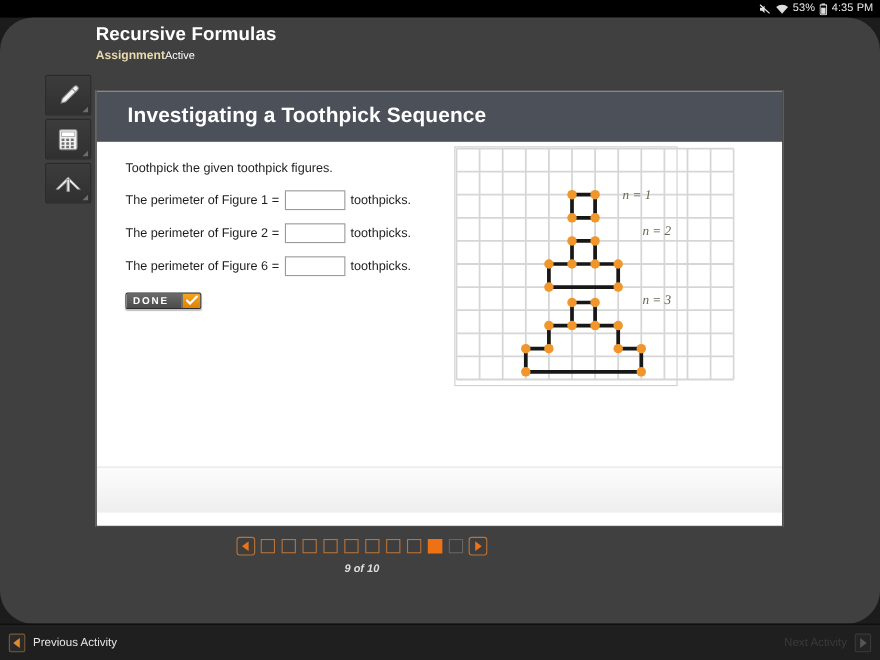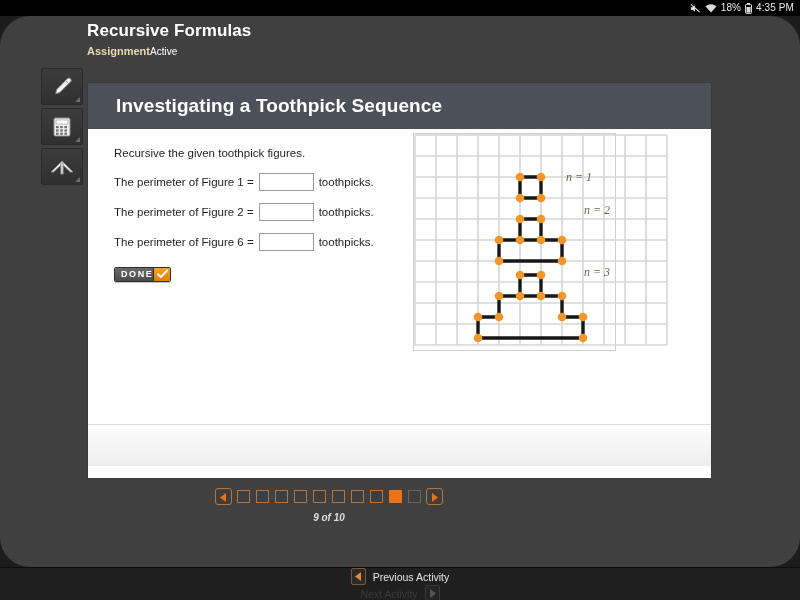--- a/index.html
+++ b/index.html
@@ -108,21 +108,21 @@
     display: inline-flex; align-items: stretch;
     height: 15px; margin-top: 2px;
     border: 1px solid #2f2f2f;
     border-radius: 2px; overflow: hidden;
     box-shadow: 0 1px 1px rgba(0,0,0,.25);
   }
   .done-label {
     background: linear-gradient(#6a6a6a, #4b4b4b);
     color: #ffffff; font-size: 9px; font-weight: bold;
     letter-spacing: 1.6px;
-    padding: 0 0 0 6px;
+    padding: 0 12px 0 6px;
     display: flex; align-items: center;
   }
   .done-check {
     background: linear-gradient(#f5a623, #e08000);
     width: 17px;
     display: flex; align-items: center; justify-content: center;
     border-left: 1px solid #2f2f2f;
   }
   .done-check svg { display:block; }
 
@@ -163,21 +163,20 @@
   }
 
   
   .bottombar {
     position: absolute; left: 0; top: 567px;
     width: 800px; height: 33px;
     background: #1f1f1f;
     border-top: 1px solid #0d0d0d;
     display: flex; align-items: center; justify-content: space-between;
     padding: 0 8px;
-    flex-direction: column;
   }
   .nav-btn { display: flex; align-items: center; gap: 7px; }
   .nav-label { font-size: 10.5px; color: #e6e6e6; }
   .nav-label.dim { color: #3a3a3a; }
   .nav-sq {
     width: 15px; height: 17px;
     border: 1px solid #7a5a34;
     border-radius: 2px;
     background: #2a2a2a;
     display: flex; align-items: center; justify-content: center;
@@ -192,21 +191,21 @@
     <svg width="11" height="11" viewBox="0 0 12 12">
       <path d="M1 4.5h2l2.5-2v7L3 7.5H1z" fill="#e0e0e0"></path>
       <line x1="1" y1="1.5" x2="10.5" y2="10" stroke="#e0e0e0" stroke-width="1.3"></line>
     </svg>
   </span>
   <span class="sb-icon">
     <svg width="12" height="11" viewBox="0 0 12 11">
       <path d="M6 9.6 0.6 3.4a8 8 0 0 1 10.8 0z" fill="#dcdcdc"></path>
     </svg>
   </span>
-  <span class="sb-text">18%</span>
+  <span class="sb-text">53%</span>
   <span class="sb-icon">
     <svg width="7" height="11" viewBox="0 0 7 11">
       <rect x="2" y="0" width="3" height="1.4" fill="#dcdcdc"></rect>
       <rect x="0.5" y="1.4" width="6" height="9" rx="0.8" fill="none" stroke="#dcdcdc" stroke-width="1"></rect>
       <rect x="1.5" y="4" width="4" height="5.6" fill="#dcdcdc"></rect>
     </svg>
   </span>
   <span class="sb-text">4:35 PM</span>
 </div>
 
@@ -259,21 +258,21 @@
   </div>
 
   <div class="card">
     <div class="card-header">
       <span class="card-header-title">Investigating a Toothpick Sequence</span>
     </div>
 
     <div class="card-body">
 
       <div class="qblock">
-        <div class="qline">Recursive the given toothpick figures.</div>
+        <div class="qline">Toothpick the given toothpick figures.</div>
 
         <div class="qline">
           <span>The perimeter of Figure 1 =</span>
           <input class="blank" type="text" value="" style="">
           <span>toothpicks.</span>
         </div>
 
         <div class="qline">
           <span>The perimeter of Figure 2 =</span>
           <input class="blank" type="text" value="" style="">

